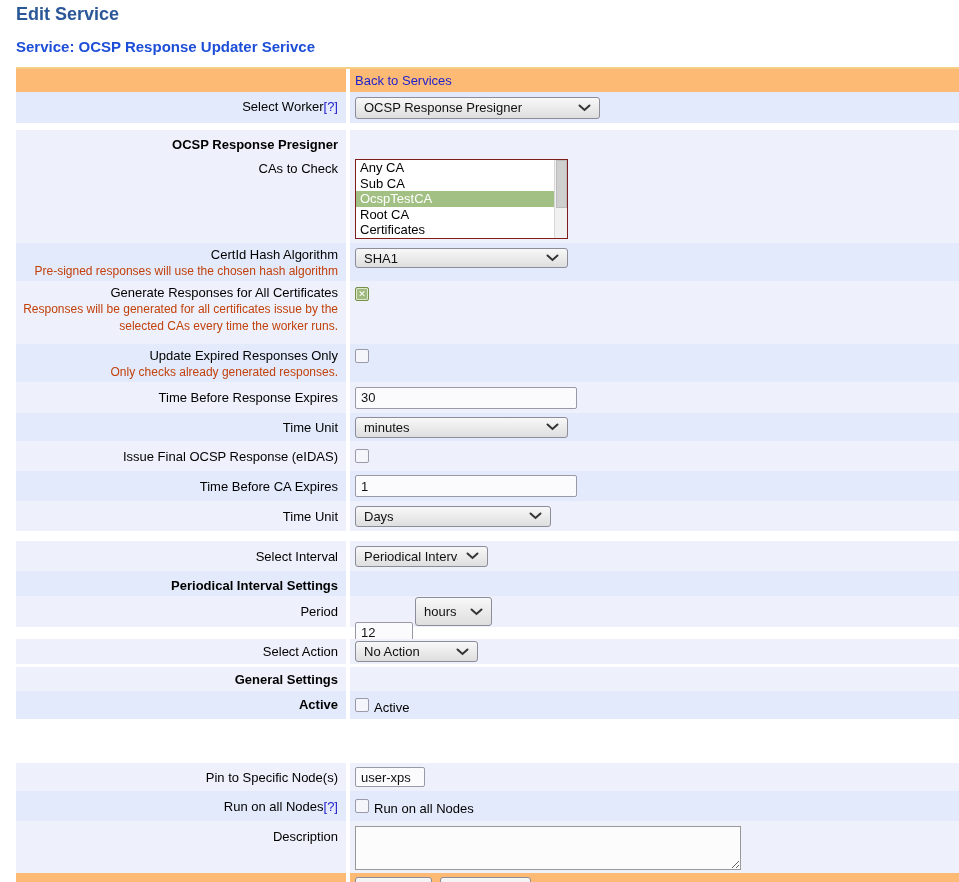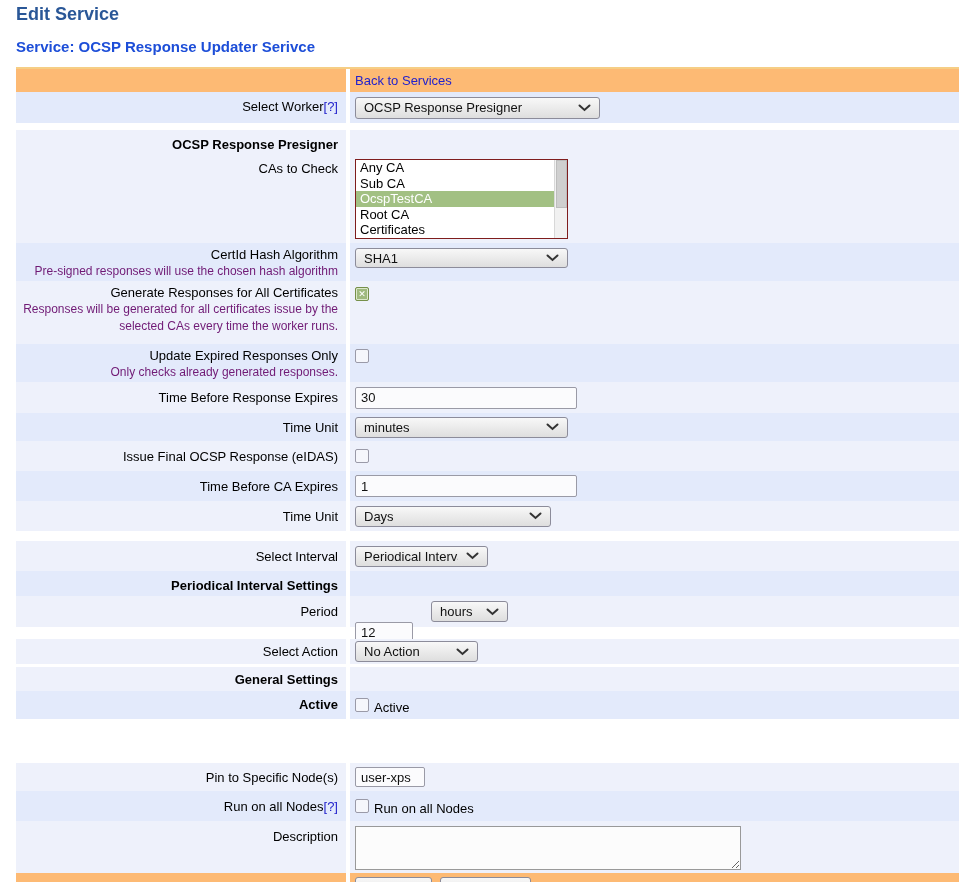--- a/index.html
+++ b/index.html
@@ -44,21 +44,21 @@
   .row-active   { height:28px; }
   .row-pin      { height:28px;margin-top:44px; }
   .row-runall   { height:30px; }
   .row-desc     { height:52px; }
   .row-save     { height:34px; border-bottom:2px solid #F6CE85; }
   .bottom-strip { height:5px; background:#D8E1F6; }
 
   .pad-c  { padding-top:7px; }
   .pad-t  { padding-top:4px; }
   .bold   { font-weight:bold; }
-  .hint   { color:#701a75; font-size:12px; line-height:15px; margin-top:2px; }
+  .hint   { color:#c2410c; font-size:12px; line-height:15px; margin-top:2px; }
   .label-line { line-height:15px; }
 
   a.link, .help { color:#2222CC; text-decoration:none; font-size:13px; cursor:pointer; }
 
   .sel { display:inline-flex; align-items:center; background:linear-gradient(#f8f8f8,#dedede);
          border:1px solid #8C8C9A; border-radius:3px; height:22px; padding:0 8px;
          font-size:13px; color:#111; cursor:pointer; }
   .sel .sel-text { flex:1 1 auto; white-space:nowrap; overflow:hidden; }
   .sel svg { flex:0 0 auto; margin-left:8px; }
 
@@ -240,21 +240,21 @@
 
   <div class="row row-perset">
     <div class="cell-l bg-blue pad-c bold">Periodical Interval Settings</div>
     <div class="cell-r bg-blue"></div>
   </div>
 
   <div class="row row-period">
     <div class="cell-l bg-pale" style="padding-top:8px;">Period</div>
     <div class="cell-r bg-pale">
       <input class="tinput" style="width: 58px; margin-top: 42px;" value="12">
-      <div class="sel" style="width:77px; height:21px; margin-left:18px;">
+      <div class="sel" style="width:77px; height:29px; margin-left:2px;">
         <span class="sel-text">hours</span>
         <svg width="13" height="8" viewBox="0 0 13 8">
             <path d="M1.5 1.5 L6.5 6 L11.5 1.5" stroke="#333" stroke-width="2" fill="none" stroke-linecap="round"></path>
           </svg>
       </div>
     </div>
   </div>
 
   <div class="gap12"></div>
 

